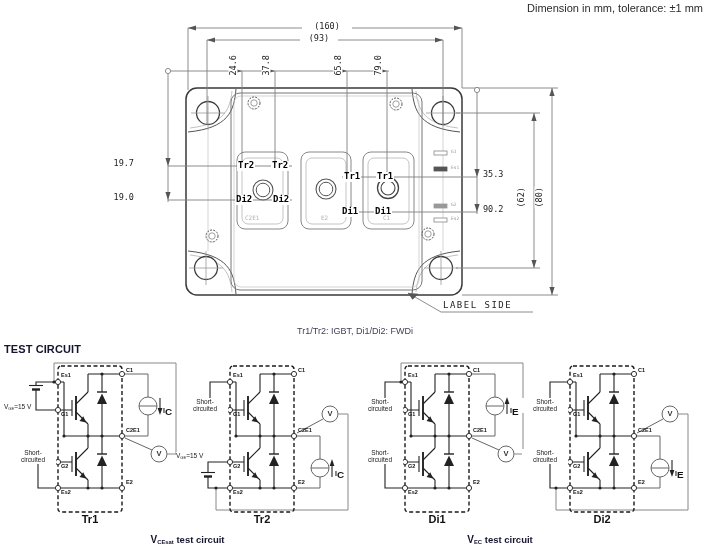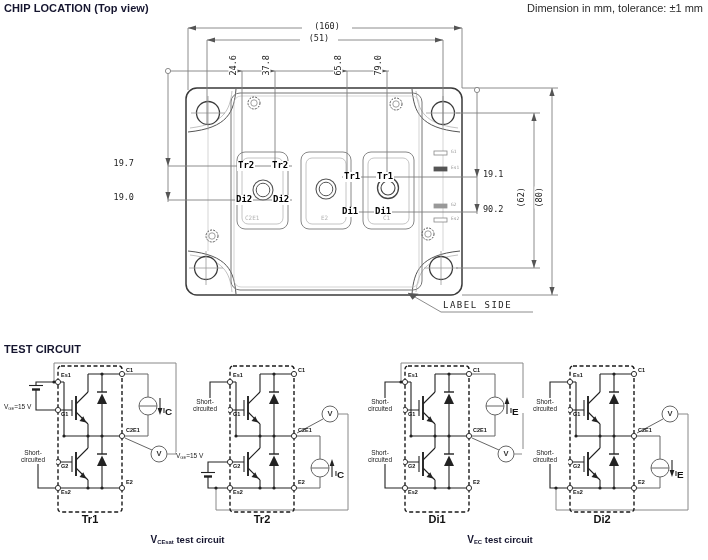--- a/index.html
+++ b/index.html
@@ -274,33 +274,32 @@
         <circle cx="148" cy="56" r="8" fill="#fff"></circle>
         <path d="M156,56 H166 V152 H34 V130" stroke="#888"></path>
       </g>
       <line x1="150" y1="102" x2="150" y2="116" stroke="#222" stroke-width="1.1"></line>
       <path d="M150,119 l-2.4,-7 h4.8 z" fill="#222"></path>
       <circle cx="34" cy="130" r="1.6" fill="#222"></circle>
       <use href="#igbt-core"></use>
     </g>
   </svg>
 
-  <div class="abs h1" style="left:4px;top:2px">CHIP LOCATION (Top view)</div>
   <div class="abs note" style="right:5px;top:2px">Dimension in mm, tolerance: ±1 mm</div>
 
   <div class="abs dim mono hdim" style="left:302px;top:22px;width:46px">(160)</div>
-  <div class="abs dim mono hdim" style="left:300px;top:34px;width:34px">(51)</div>
+  <div class="abs dim mono hdim" style="left:300px;top:34px;width:34px">(93)</div>
   <div class="abs dim mono vdim" style="left:237px;top:68px">24.6</div>
   <div class="abs dim mono vdim" style="left:270px;top:68px">37.8</div>
   <div class="abs dim mono vdim" style="left:342px;top:68px">65.8</div>
   <div class="abs dim mono vdim" style="left:382px;top:68px">79.0</div>
 
   <div class="abs dim mono" style="left:104px;top:159px;width:30px;text-align:right">19.7</div>
   <div class="abs dim mono" style="left:104px;top:193px;width:30px;text-align:right">19.0</div>
-  <div class="abs dim mono" style="left:483px;top:170px">19.1</div>
+  <div class="abs dim mono" style="left:483px;top:170px">35.3</div>
   <div class="abs dim mono" style="left:483px;top:205px">90.2</div>
   <div class="abs dim mono vdim" style="left:525px;top:200px">(62)</div>
   <div class="abs dim mono vdim" style="left:543px;top:200px">(80)</div>
 
   <span class="abs chip" style="left:237px;top:161px">Tr2</span>
   <span class="abs chip" style="left:271px;top:161px">Tr2</span>
   <span class="abs chip" style="left:235px;top:195px">Di2</span>
   <span class="abs chip" style="left:272px;top:195px">Di2</span>
   <span class="abs chip" style="left:343px;top:172px">Tr1</span>
   <span class="abs chip" style="left:376px;top:172px">Tr1</span>
@@ -309,20 +308,21 @@
 
   <span class="abs padlbl" style="left:245px;top:215px">C2E1</span>
   <span class="abs padlbl" style="left:321px;top:215px">E2</span>
   <span class="abs padlbl" style="left:383px;top:215px">C1</span>
   <span class="abs pin" style="left:451px;top:150px">G1</span>
   <span class="abs pin" style="left:451px;top:166px">Es1</span>
   <span class="abs pin" style="left:451px;top:203px">G2</span>
   <span class="abs pin" style="left:451px;top:217px">Es2</span>
 
   <span class="abs lblside" style="left:443px;top:301px">LABEL SIDE</span>
+  <div class="abs cap" style="left:250px;top:326px;width:210px">Tr1/Tr2: IGBT, Di1/Di2: FWDi</div>
 
   <div class="abs h1" style="left:4px;top:343px">TEST CIRCUIT</div>
 
   <div class="circuit" style="left:10px">
     <span class="abs tl" style="left:51px;top:15px">Es1</span>
     <span class="abs tl" style="left:51px;top:54px">G1</span>
     <span class="abs tl" style="left:51px;top:106px">G2</span>
     <span class="abs tl" style="left:51px;top:132px">Es2</span>
     <span class="abs tl" style="left:116px;top:10px">C1</span>
     <span class="abs tl" style="left:116px;top:70px">C2E1</span>

